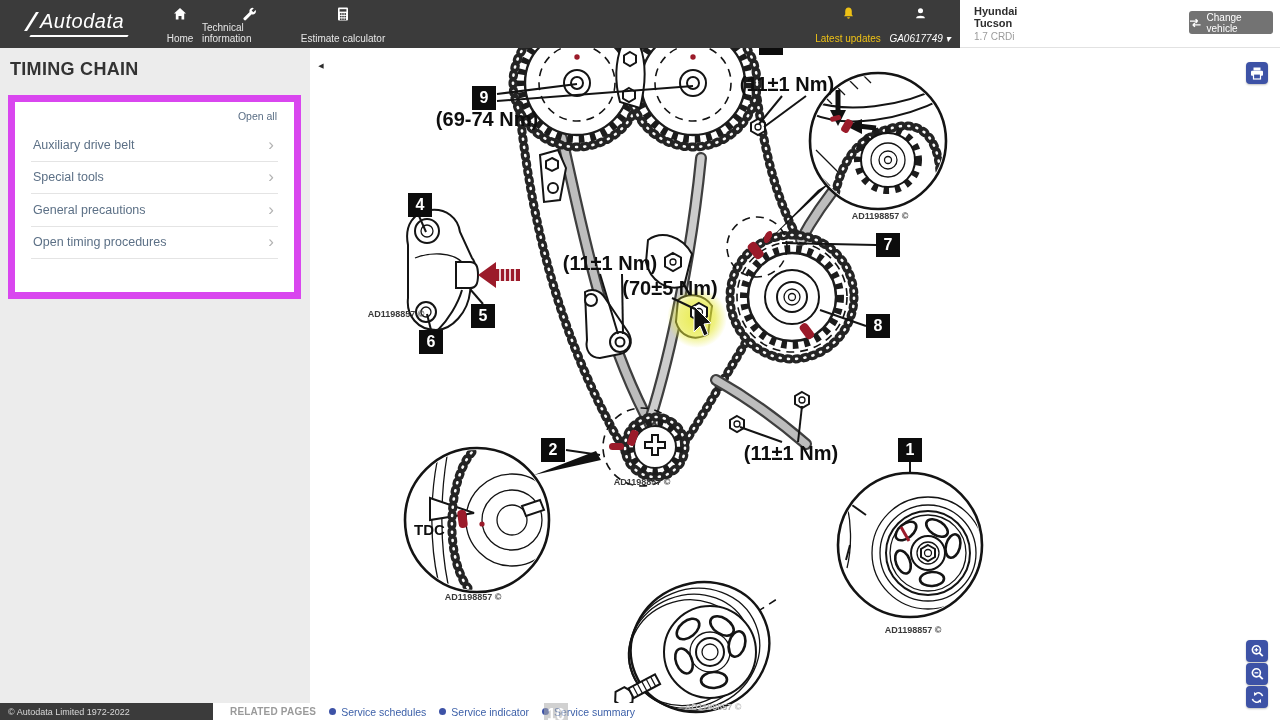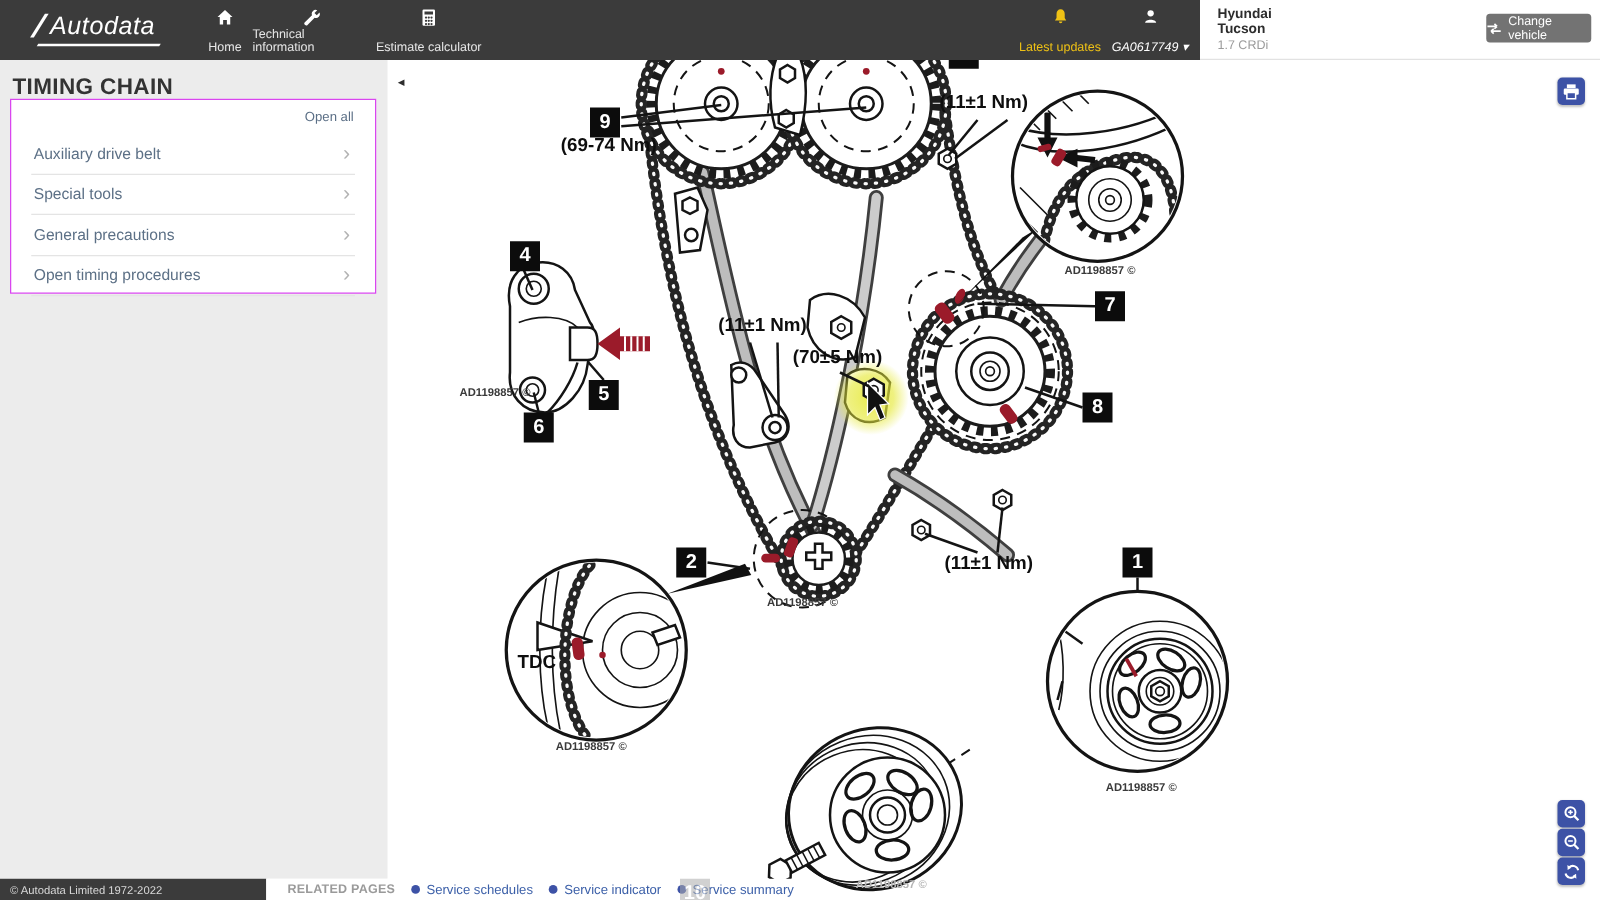--- a/index.html
+++ b/index.html
@@ -19,37 +19,37 @@
   .nav-yellow { color:#eec115; }
   .nav-white  { color:#fff;font-style:italic; }
   .vehicle-info { position:absolute; left:974px; top:5px; line-height:11px; }
   .vehicle-info .make, .vehicle-info .model { font-size:11px; font-weight:bold; color:#2d2d2d; line-height:12px; }
   .vehicle-info .engine { font-size:10px; color:#9b9b9b; margin-top:2px; }
   .change-vehicle-btn { position:absolute; left:1189px; top:11px; width:84px; height:23px; background:#737373; border-radius:3px; color:#fff; font-size:10px; display:flex; align-items:center; justify-content:center; gap:5px; cursor:pointer; }
 
   
   .sidebar { position:absolute; left:0; top:48px; width:310px; height:655px; background:#ececec; z-index:5; }
   .sidebar-title { position:absolute; left:10px; top:11px; font-size:18px; font-weight:bold; color:#333; letter-spacing:.3px; }
-  .sidebar-card { position:absolute; left:8px; top:31px; width:293px; height:156px; background:#fff; border:1px solid #d946ef; }
+  .sidebar-card { position:absolute; left:8px; top:47px; width:293px; height:204px; background:#fff; border:7px solid #d946ef; }
   .open-all { position:absolute; right:17px; top:8px; font-size:10.5px; color:#5a6e85; cursor:pointer; }
   .menu-list { position:absolute; left:0; top:27px; width:100%; }
   .menu-item { display:flex; justify-content:space-between; align-items:center; margin:0 16px; height:32.5px; border-bottom:1px solid #e4e4e4; cursor:pointer; }
   .menu-item .lbl { font-size:12.5px; color:#5c7086; padding-left:2px; }
   .menu-item .chev { font-size:17px; color:#b3b3b3; line-height:10px; padding-right:4px; }
   .collapse-tab { position:absolute; left:311px; top:53px; width:20px; height:26px; background:#fff; z-index:6;
                   display:flex; align-items:center; justify-content:center; font-size:7px; color:#2d2d2d; cursor:pointer; }
 
   
   .diagram-svg { position:absolute; left:0; top:0; z-index:1; }
   .co { position:absolute; width:24px; height:24px; background:#0c0c0c; color:#fff; font-weight:bold; font-size:16px;
         display:flex; align-items:center; justify-content:center; z-index:3; }
   .co-partial-top { height:15px; overflow:hidden; align-items:flex-start; }
   .co-partial-top span { transform:translateY(-9px); display:block; }
   .co-faded { background:#adadad; opacity:.55; z-index:11; }
-  .tq { position:absolute; transform:translateX(-50%); font-weight:bold; font-size:15px; color:#0e0e0e; white-space:nowrap; z-index:3; }
+  .tq { position:absolute; transform:translateX(-50%); font-weight:bold; font-size:20px; color:#0e0e0e; white-space:nowrap; z-index:3; }
   .wm { position:absolute; transform:translateX(-50%); font-size:9px; font-weight:bold; color:#3a3a3a; white-space:nowrap; z-index:3; }
   .wm-faint { color:#b5b5b5; z-index:11; }
   .tdc-label { position:absolute; font-weight:bold; font-size:15px; color:#0e0e0e; z-index:3; }
 
   
   .sq-btn { position:absolute; width:22px; height:22px; background:#3d52a6; border-radius:4px; z-index:12;
             display:flex; align-items:center; justify-content:center; cursor:pointer; box-shadow:0 1px 2px rgba(0,0,0,.25); }
 
   
   .footer-dark { position:absolute; left:0; top:703px; width:213px; height:17px; background:#3b3b3b; z-index:10;

